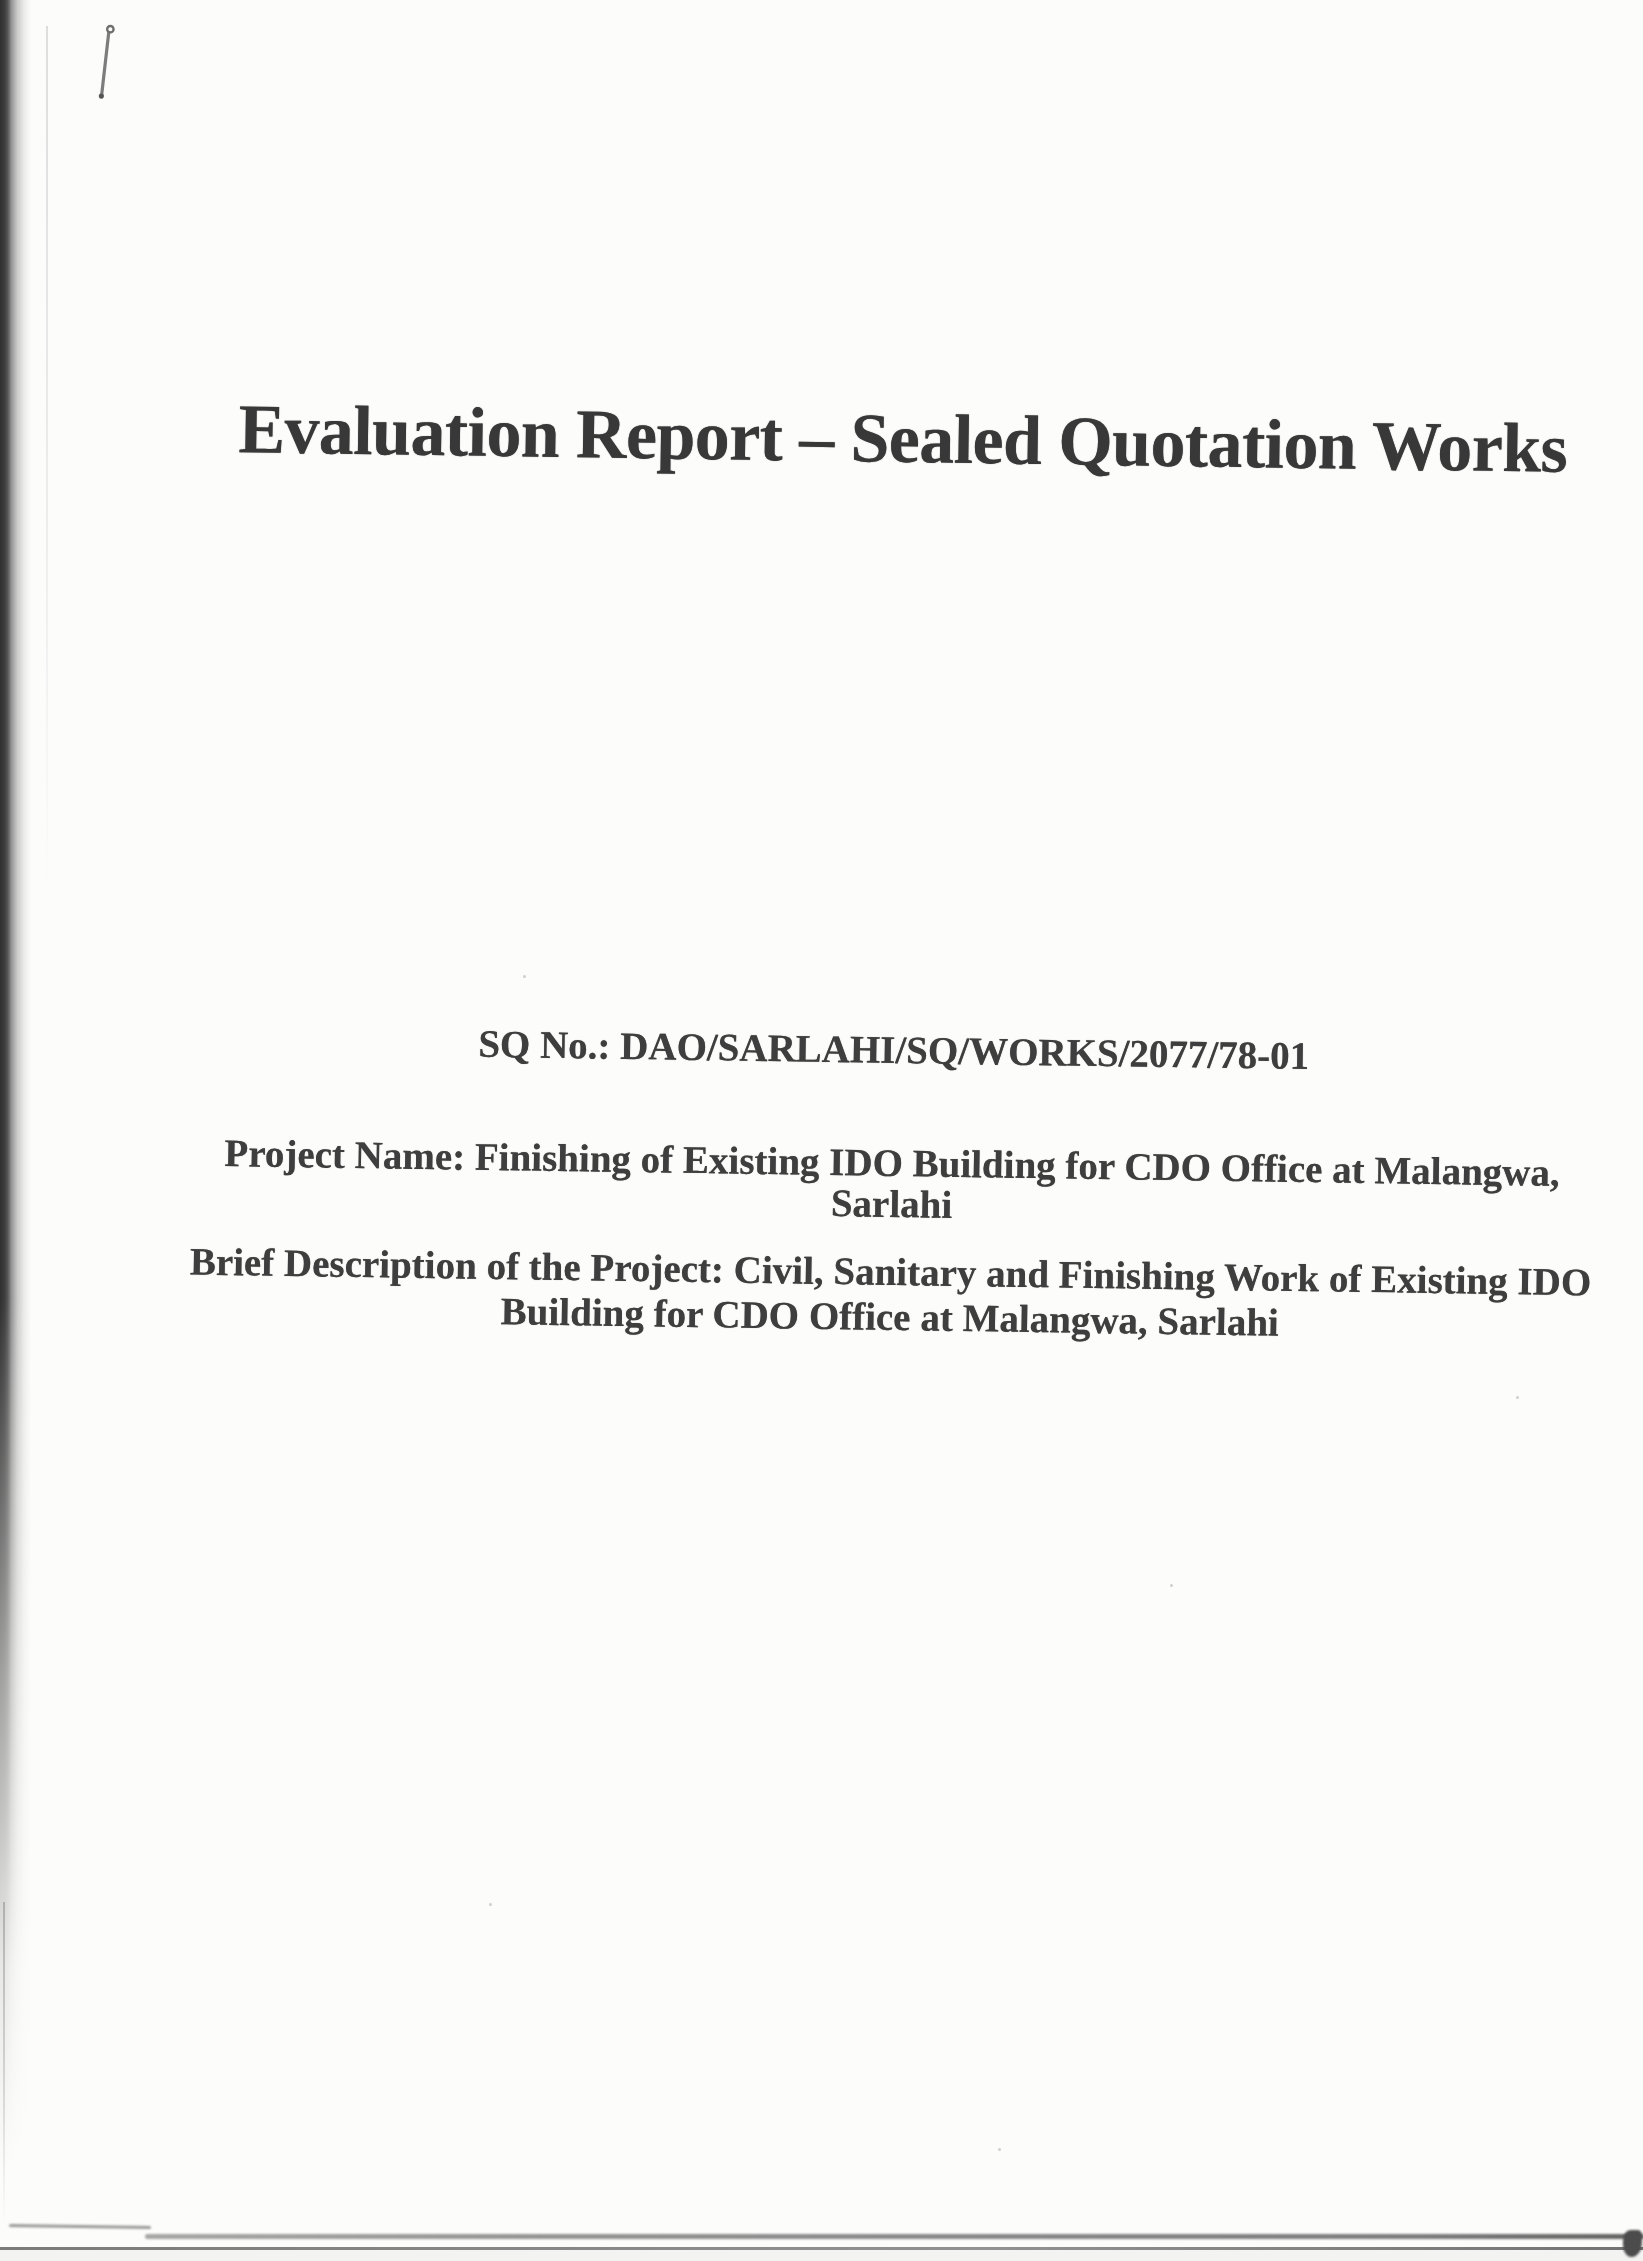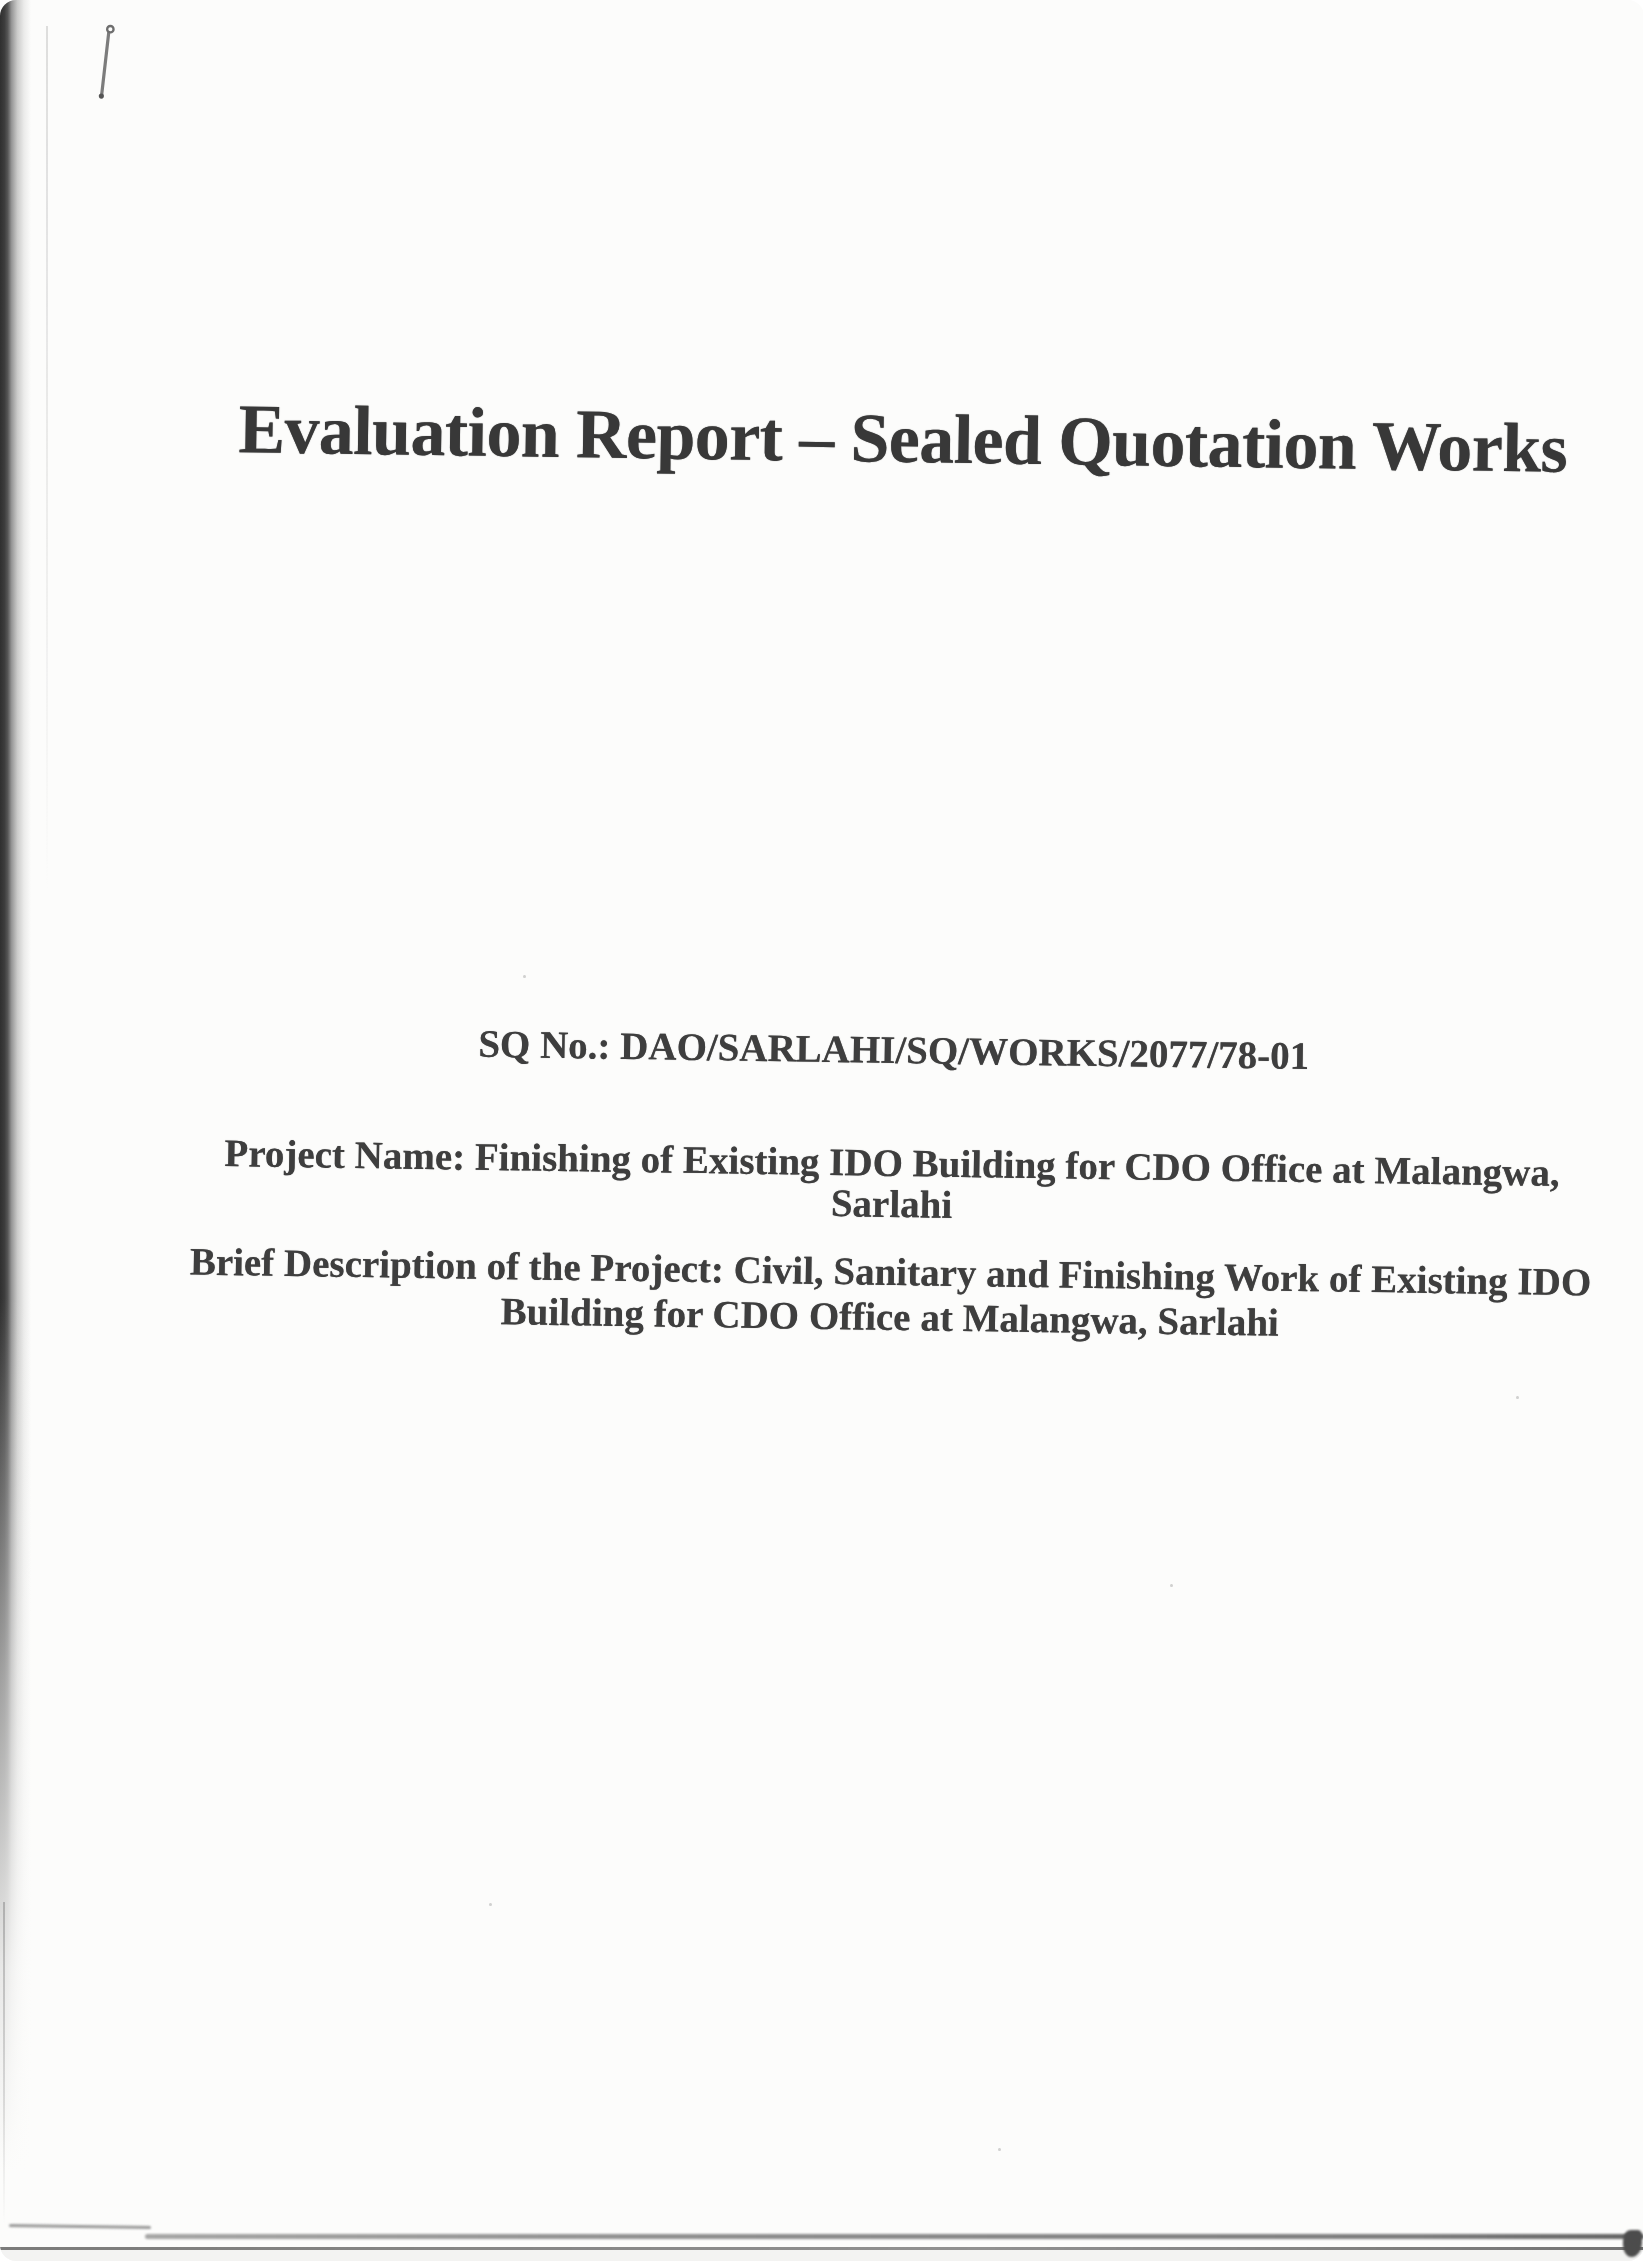--- a/index.html
+++ b/index.html
@@ -4,21 +4,20 @@
 <style>
   html, body { margin: 0; padding: 0; background: #ffffff; }
 
   .page {
     position: relative;
     width: 1644px;
     height: 2261px;
     background: #fcfcfb;
     overflow: hidden;
     font-family: "Liberation Serif", "DejaVu Serif", serif;
-    border-radius: 16px;
   }
 
   
   .left-edge-band {
     position: absolute;
     left: 0; top: 0;
     width: 31px; height: 2237px;
     background:
       linear-gradient(to bottom,
         rgba(252,252,251,0) 0%,

